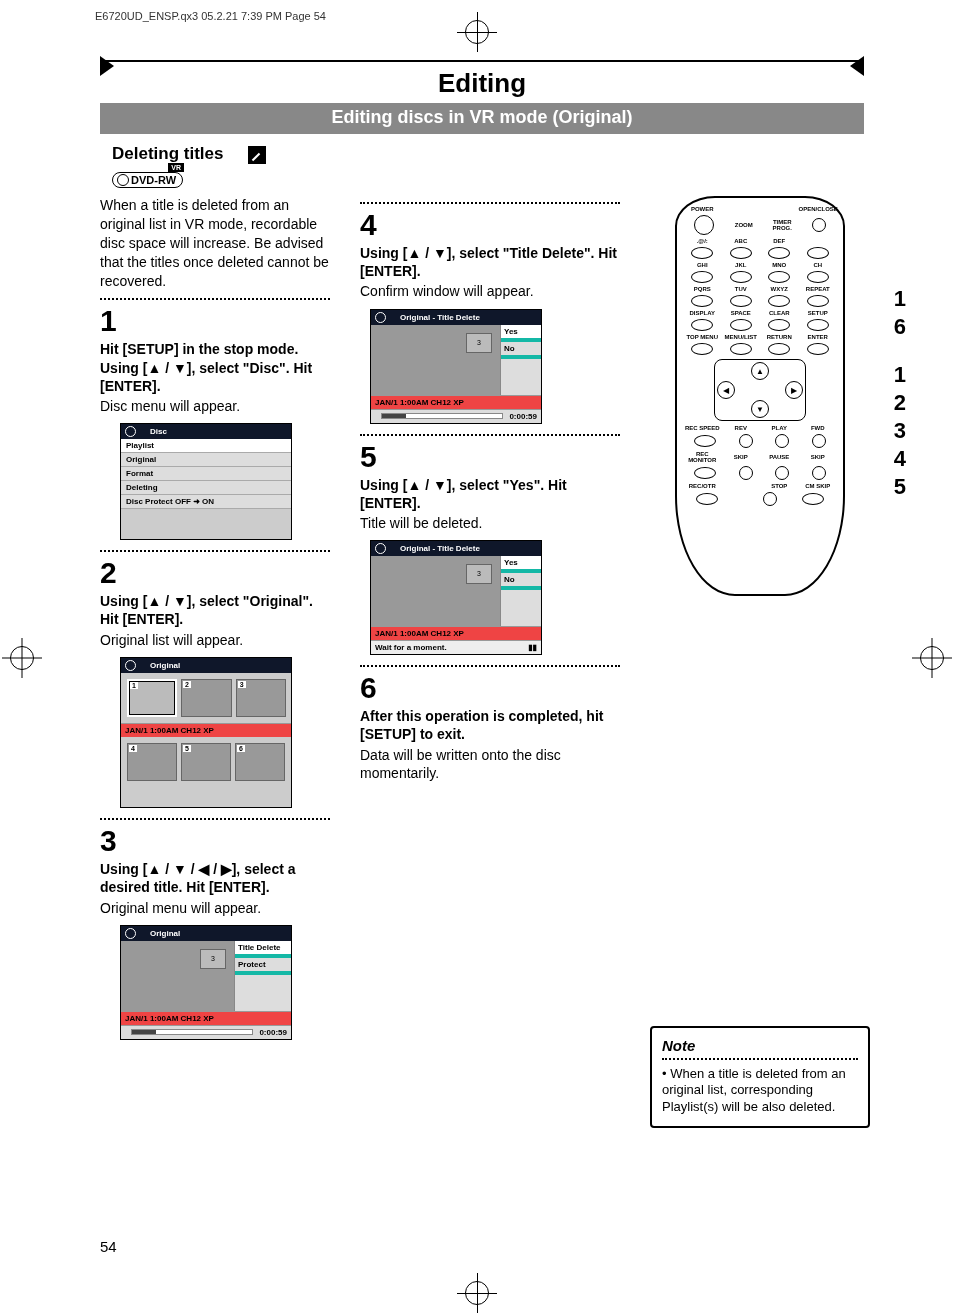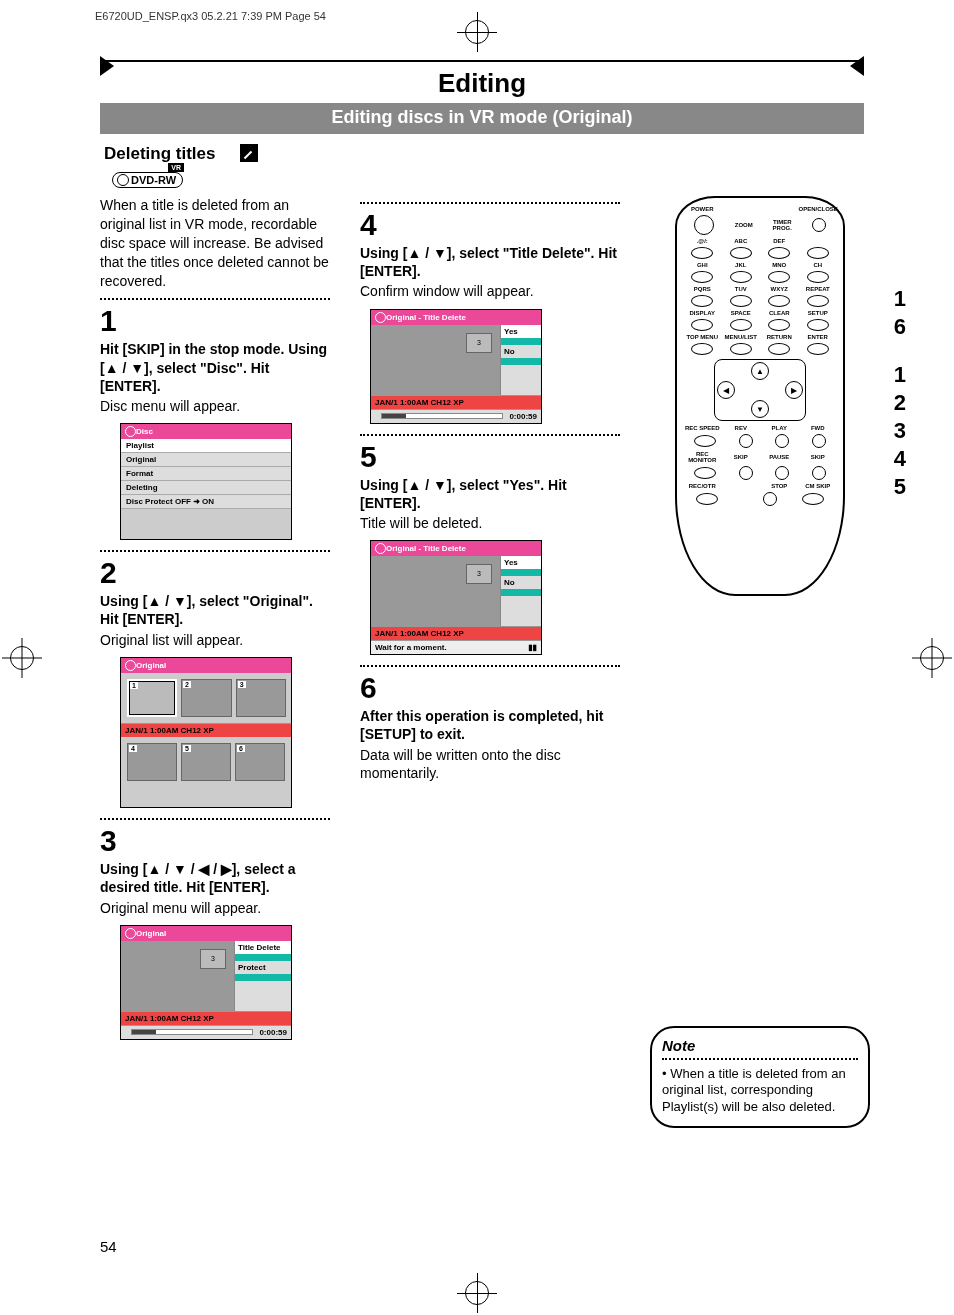--- a/index.html
+++ b/index.html
@@ -106,23 +106,23 @@
     color: #ffffff;
     text-align: center;
     font-size: 18px;
     font-weight: bold;
     padding: 4px 0 6px;
     margin-bottom: 10px;
   }
   .subheading {
     font-size: 17px;
     font-weight: bold;
-    margin: 6px 4px 4px;
+    margin: 6px 12px 4px;
     display: flex;
-    align-items: flex-start;
+    align-items: flex-end;
     gap: 25px;
   }
   .pencil-icon {
     display: inline-block;
     width: 18px;
     height: 18px;
     background: #000;
     position: relative;
   }
   .pencil-icon:before {
@@ -201,26 +201,26 @@
   }
 
   .osd {
     border: 1px solid #000;
     background: #ccc;
     font-size: 8px;
     padding: 0;
     margin-bottom: 10px;
   }
   .osd-title {
-    background: #ec4899;
+    background: #0f172a;
     color: #fff;
     padding: 2px 4px;
     display: flex;
     align-items: center;
-    gap: 0;
+    gap: 14px;
     font-weight: bold;
   }
   .disc-icon {
     width: 9px; height: 9px;
     border: 1px solid #fff;
     border-radius: 50%;
     display: inline-block;
   }
   .osd-list .row {
     padding: 2px 5px;
@@ -266,26 +266,26 @@
   }
   .osd-play .bar { flex:1; height:4px; background:#fff; border:1px solid #888; margin:0 6px; position:relative; }
   .osd-play .bar:before { content:""; position:absolute; left:0; top:0; height:100%; width:20%; background:#444; }
   .osd-play .time { font-weight:bold; }
 
   .osd-split { display:flex; }
   .osd-split .preview { flex:1; background:#999; min-height:70px; position:relative; border-right:1px solid #888; }
   .osd-split .preview .thumb-mini { position:absolute; top:8px; right:8px; width:24px; height:18px; background:#bbb; border:1px solid #666; font-size:7px; text-align:center; line-height:18px; }
   .osd-split .preview .plabel { position:absolute; bottom:4px; left:6px; }
   .osd-split .menu { width:56px; background:#ddd; }
-  .osd-split .menu .mrow { padding:2px 3px; border-bottom:7px solid #14b8a6; font-weight:bold; }
+  .osd-split .menu .mrow { padding:2px 3px; border-bottom:4px solid #14b8a6; font-weight:bold; }
   .osd-split .menu .mrow.sel { background:#fff; }
 
   .note-box {
     border: 2px solid #000;
-    border-radius: 24px;
+    border-radius: 4px;
     padding: 8px 10px 10px;
     font-size: 13px;
     line-height: 1.3;
     margin-top: 10px;
   }
   .note-box h4 {
     margin: 0 0 2px;
     font-style: italic;
     font-size: 15px;
   }
@@ -378,21 +378,21 @@
     </span>
   </div>
 
   <div class="columns">
 
     <div class="col col1">
       <div class="intro">When a title is deleted from an original list in VR mode, recordable disc space will increase. Be advised that the titles once deleted cannot be recovered.</div>
       <hr class="dot-divider">
 
       <div class="step-num">1</div>
-      <div class="step-title">Hit [SKIP] in the stop mode. Using [▲ / ▼], select "Disc". Hit [ENTER].</div>
+      <div class="step-title">Hit [SETUP] in the stop mode. Using [▲ / ▼], select "Disc". Hit [ENTER].</div>
       <div class="step-body">Disc menu will appear.</div>
 
       <div class="osd" style="width:170px; margin-left:20px;">
         <div class="osd-title">
             <span class="disc-icon"></span>
             <span>Disc</span>
           </div>
         <div class="osd-list">
           <div class="row sel">Playlist</div>
           <div class="row">Original</div>

